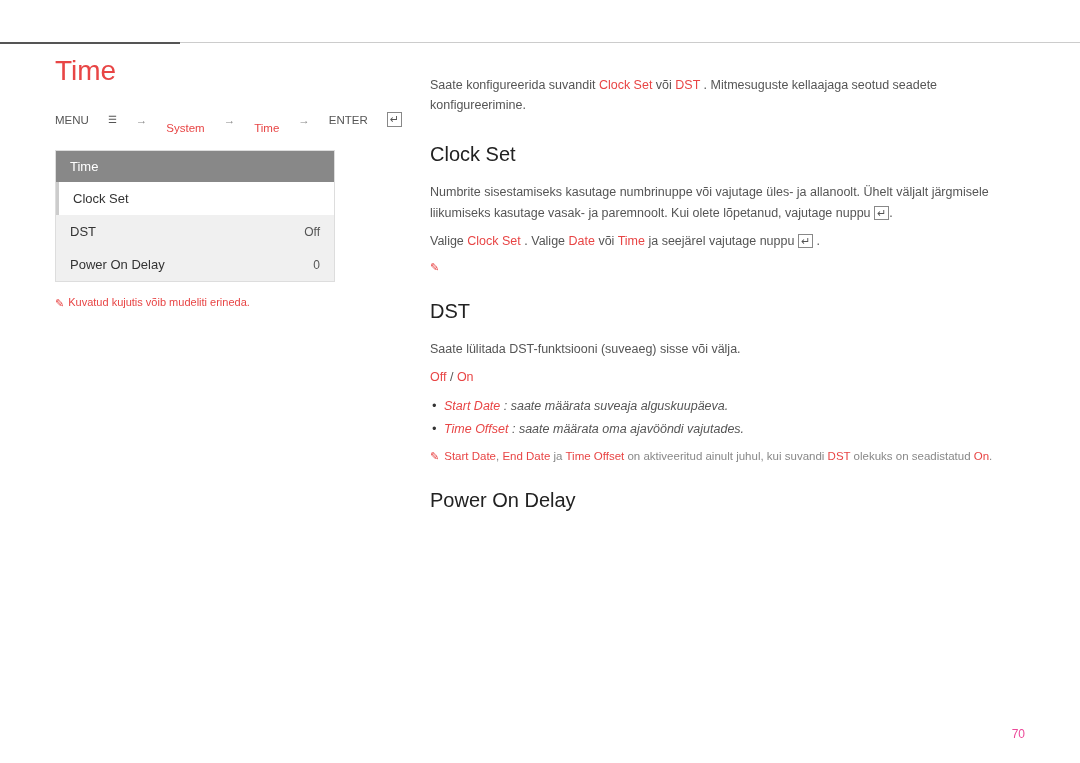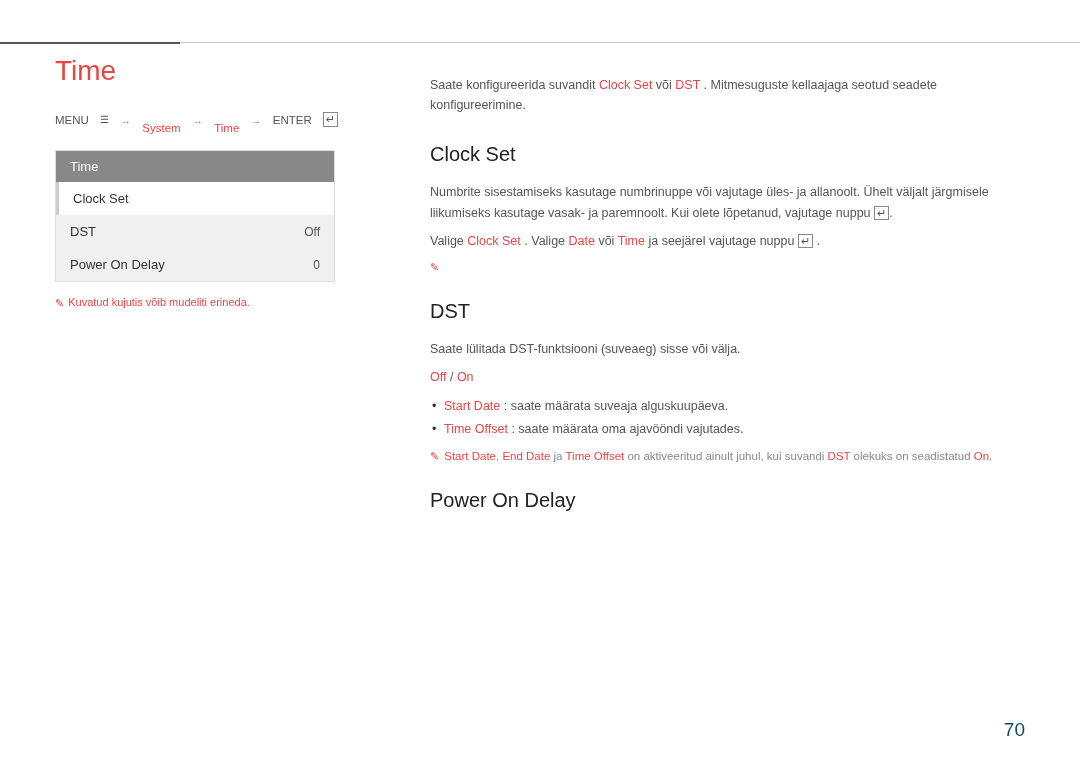--- a/index.html
+++ b/index.html
@@ -44,21 +44,21 @@
       font-weight: 300;
       margin-bottom: 18px;
     }
 
     .breadcrumb {
       font-size: 11.5px;
       color: #555;
       margin-bottom: 16px;
       display: flex;
       align-items: center;
-      gap: 11px;
+      gap: 19px;
     }
     .breadcrumb .arrow { color: #888; }
     .breadcrumb .link { color: #e84545; margin-top: 17px; }
 
     .menu-box {
       background: #f0f0f0;
       border: 1px solid #ddd;
       width: 280px;
     }
     .menu-box-title {
@@ -149,36 +149,37 @@
       list-style: none;
       margin: 6px 0 8px 0;
     }
     .bullet-list li {
       font-size: 12.5px;
       color: #555;
       padding-left: 14px;
       position: relative;
       margin-bottom: 3px;
       line-height: 1.6;
+      font-style: italic;
     }
     .bullet-list li::before {
       content: '•';
       position: absolute;
       left: 2px;
       color: #333;
     }
 
     .highlight-red { color: #e84545; }
 
     .page-number {
       position: absolute;
       bottom: 22px;
       right: 55px;
-      font-size: 19px;
-      color: #0c4a6e;
+      font-size: 12px;
+      color: #ec4899;
       font-weight: 300;
     }
 
     .note-warning {
       font-size: 11.5px;
       color: #888;
       display: flex;
       align-items: flex-start;
       gap: 5px;
       margin-top: 6px;

